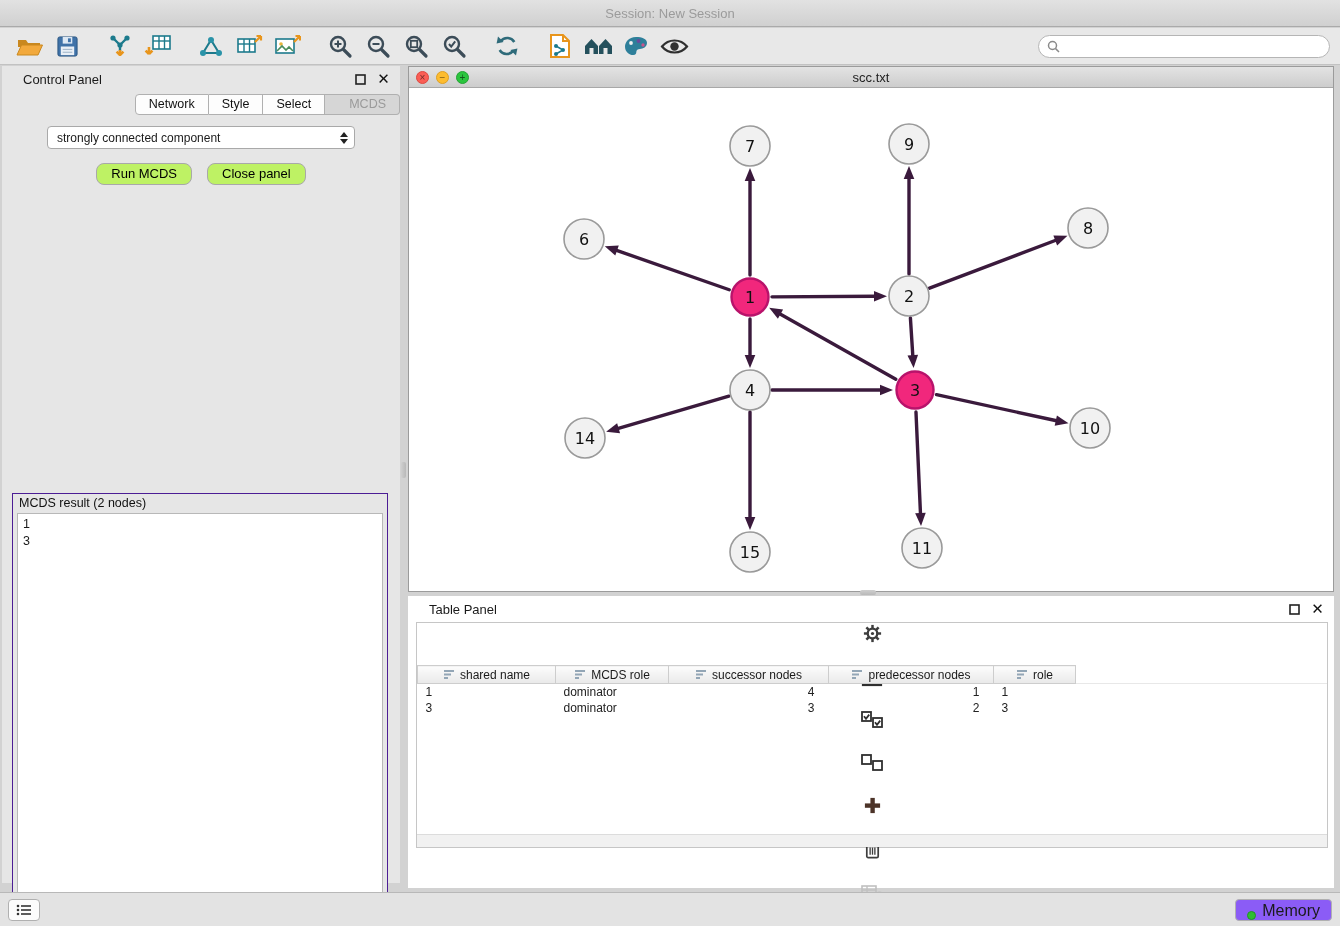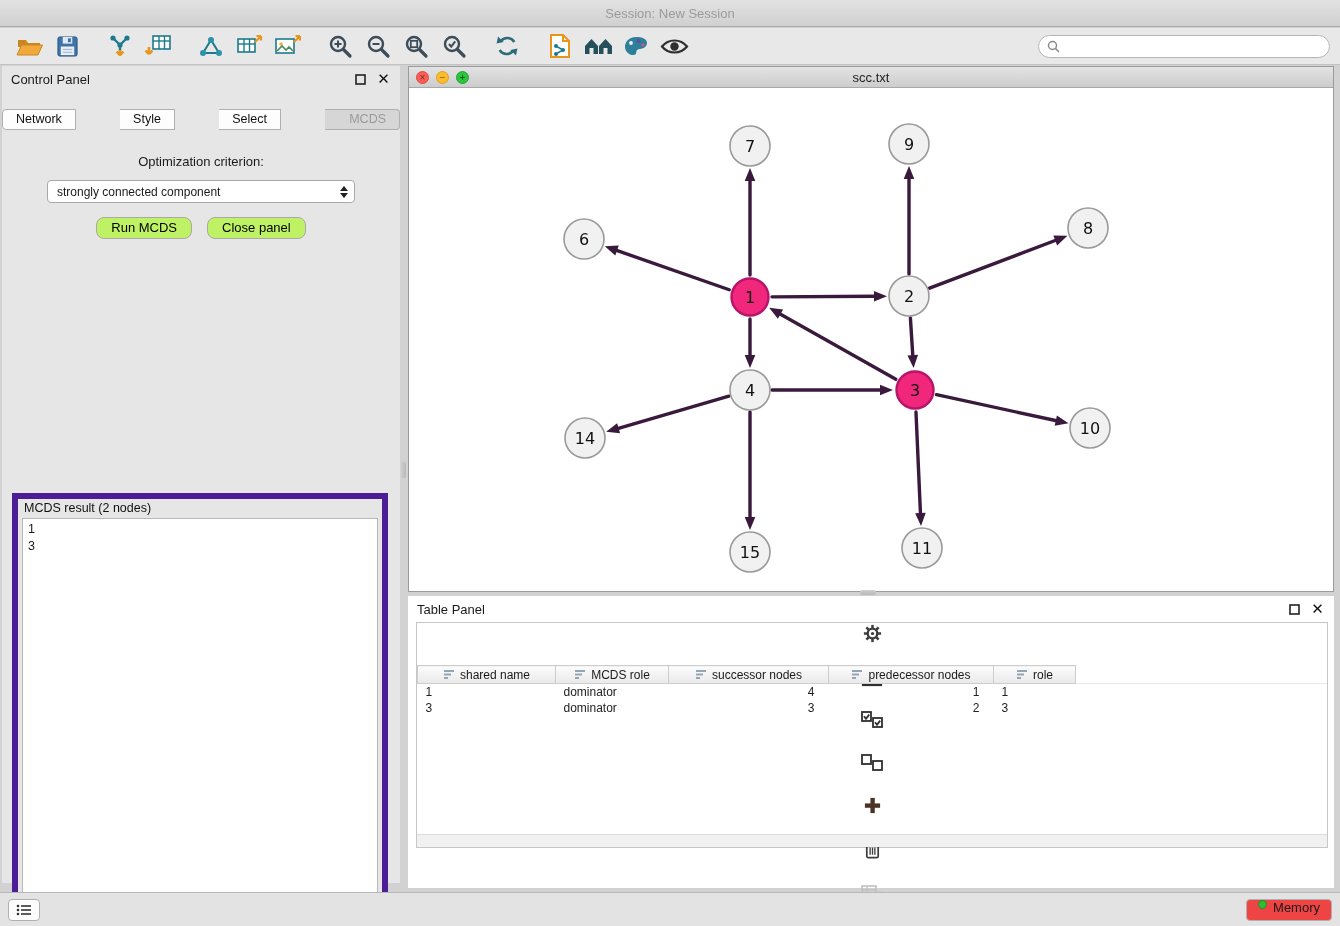--- a/index.html
+++ b/index.html
@@ -35,58 +35,58 @@
   .search-wrap {
     margin-left: auto; width: 292px; height: 23px;
     border: 1px solid #b5b5b5; border-radius: 12px; background: #fff;
     display: flex; align-items: center; padding: 0 8px; gap: 5px;
   }
   .search-wrap input { border: 0; outline: 0; flex: 1; font-size: 13px; background: transparent; font-family: inherit; }
 
   
   .panel-header {
     height: 26px; display: flex; align-items: center; padding: 0 9px;
-    font-size: 13px; color: #1a1a1a; gap: 8px;
+    font-size: 13px; color: #1a1a1a; gap: 8px; margin-left: 12px;
   }
   .panel-header .sp { flex: 1; }
   .hdr-btn { width: 15px; height: 15px; display: flex; align-items: center; justify-content: center; }
   .close-x { font-size: 15px; font-weight: bold; color: #111; line-height: 14px; }
 
   .seg {
     height: 21px; line-height: 19px; padding: 0 13px; font-size: 12.5px;
     background: #fdfdfd; border: 1px solid #b0b0b0; border-left: none;
     color: #111; cursor: default; display: inline-block;
   }
   .seg:first-child { border-left: 1px solid #b0b0b0; border-radius: 4px 0 0 4px; }
   .seg:last-child { border-radius: 0 4px 4px 0; padding-left: 24px; }
   .seg.active { background: #d6d6d6; color: #9a9a9a; }
 
   
   .control-panel {
     position: absolute; left: 2px; top: 66px; width: 398px; height: 817px;
     background: #e6e6e6;
   }
-  .cp-tabs { display: flex; justify-content: space-between; margin-top: 17px; }
+  .cp-tabs { display: flex; justify-content: flex-end; margin-top: 2px; }
   .opt-label { text-align: center; margin-top: 24px; font-size: 13px; }
   .dropdown {
     margin: 11px auto 0; width: 308px; height: 23px; background: #fff;
     border: 1px solid #a9a9a9; border-radius: 4px;
     display: flex; align-items: center; font-size: 12px; padding: 0 6px 0 9px;
   }
   .dd-arrows { margin-left: auto; display: flex; flex-direction: column; gap: 2px; align-items: center; }
   .tri-up { width: 0; height: 0; border-left: 4px solid transparent; border-right: 4px solid transparent; border-bottom: 5px solid #222; }
   .tri-dn { width: 0; height: 0; border-left: 4px solid transparent; border-right: 4px solid transparent; border-top: 5px solid #222; }
   .cp-buttons { display: flex; justify-content: center; gap: 15px; margin-top: 14px; }
   .btn {
     height: 22px; line-height: 20px; padding: 0 14px; background: #bef264;
     border: 1px solid #a9a9a9; border-radius: 8px; font-size: 13px; cursor: default;
   }
   .result-box {
     position: absolute; left: 10px; top: 427px; width: 376px; height: 427px;
-    border: 6px solid #4c1d95; background: #e6e6e6;
+    border: 1px solid #4c1d95; background: #e6e6e6;
   }
   .result-title { padding: 2px 0 0 6px; font-size: 12.5px; color: #111; }
   .result-scroll {
     position: absolute; left: 4px; right: 4px; top: 19px; bottom: 4px;
     background: #fff; border: 1px solid #b8b8b8; overflow: hidden;
     font-size: 12.5px; padding: 2px 5px;
   }
   .result-line { line-height: 17px; }
 
   
@@ -145,22 +145,22 @@
     position: absolute; left: 0; right: 0; bottom: 0; height: 34px;
     background: #e3e3e3; border-top: 1px solid #b8b8b8;
   }
   .status-left-btn {
     position: absolute; left: 8px; top: 6px; width: 32px; height: 22px;
     background: #fcfcfc; border: 1px solid #b0b0b0; border-radius: 4px;
     display: flex; align-items: center; justify-content: center;
   }
   .memory-btn {
     position: absolute; right: 8px; top: 6px; height: 22px; padding: 0 11px;
-    background: #ef4444; border: 1px solid #b0b0b0; border-radius: 4px;
-    display: flex; align-items: flex-start; gap: 6px; font-size: 13px;
+    background: #8b5cf6; border: 1px solid #b0b0b0; border-radius: 4px;
+    display: flex; align-items: flex-end; gap: 6px; font-size: 16px;
   }
   .green-dot { width: 9px; height: 9px; border-radius: 50%; background: #2fbd33; border: 1px solid #229426; }
 
   .grip-v { position: absolute; left: 401px; top: 462px; width: 5px; height: 16px; background: linear-gradient(90deg,#cfcfcf,#b9b9b9); border-radius: 2px; }
   .grip-h { position: absolute; left: 860px; top: 590px; width: 16px; height: 5px; background: linear-gradient(#cfcfcf,#b9b9b9); border-radius: 2px; }
 </style>
 </head>
 <body>
 
 <div class="titlebar">
@@ -322,21 +322,20 @@
     </span>
     <span class="hdr-btn close-x">✕</span>
   </div>
   <div class="cp-tabs">
     <span class="seg">Network</span>
     <span class="seg">Style</span>
     <span class="seg">Select</span>
     <span class="seg active">MCDS</span>
   </div>
 
-  <div class="opt-label">Optimization criterion:</div>
 
   <div class="dropdown">
     <span>strongly connected component</span>
     <span class="dd-arrows">
       <span class="tri-up"></span>
         <span class="tri-dn"></span>
     </span>
   </div>
 
   <div class="cp-buttons">

